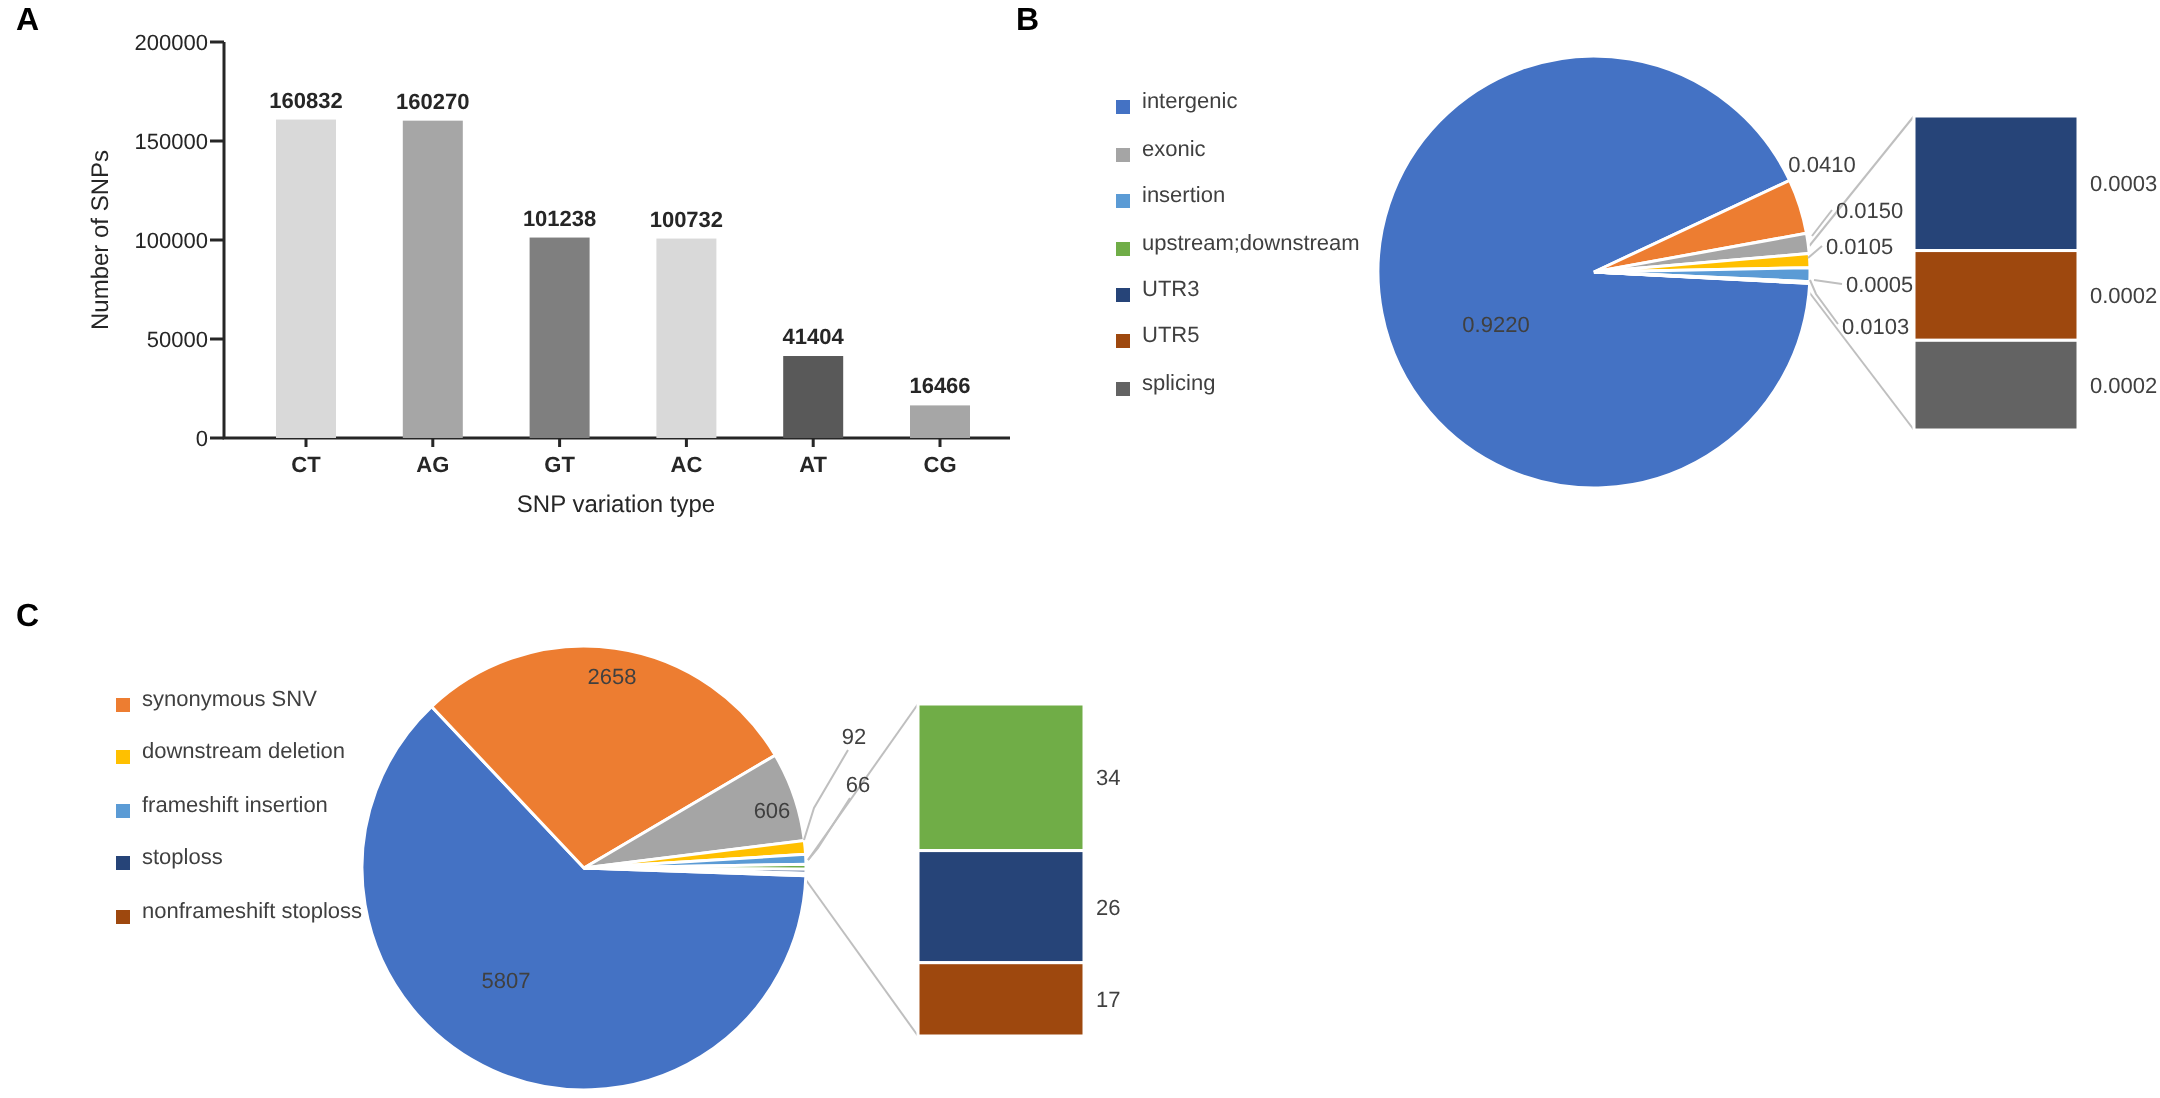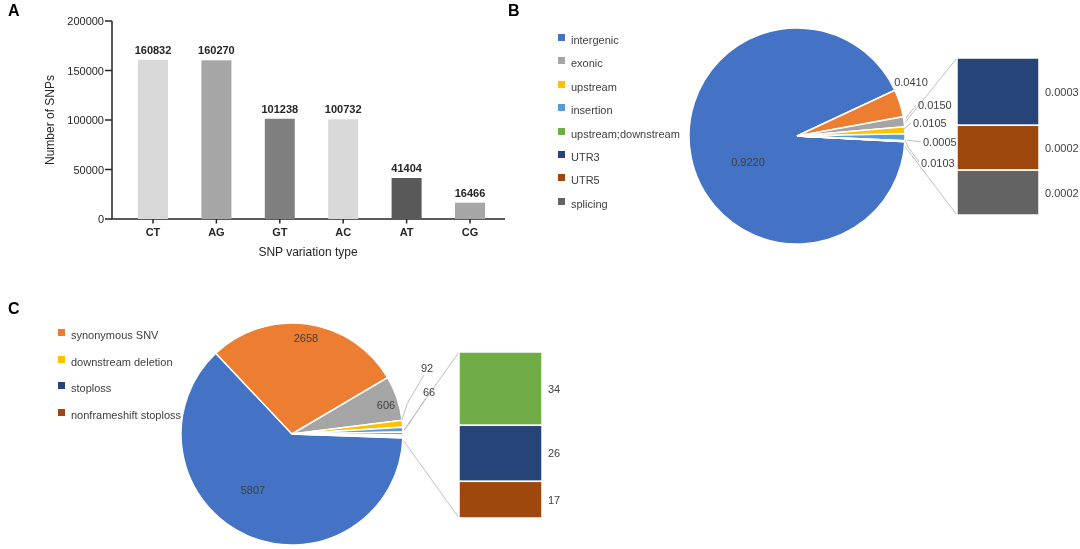--- a/index.html
+++ b/index.html
@@ -13,21 +13,21 @@
     font-family:"Liberation Sans", sans-serif;
   }
   #letterA{left:8px;top:2px;}
   #letterB{left:508px;top:2px;}
   #letterC{left:8px;top:300px;}
   .legend{position:absolute;color:#404040;font-size:11px;}
   #legendB{left:558px;top:34px;}
   #legendB .legend-item{height:23.4px;}
   #legendC{left:58px;top:329px;}
   #legendC .legend-item{height:26.6px;}
-  .legend-item{display:flex;align-items:flex-start;gap:6px;white-space:nowrap;}
+  .legend-item{display:flex;align-items:flex-end;gap:6px;white-space:nowrap;}
   .swatch{width:7px;height:7px;flex:0 0 auto;display:inline-block;}
 </style>
 </head>
 <body>
 
 <div class="figure">
   <div id="letterA" class="panel-letter">A</div>
   <div id="letterB" class="panel-letter">B</div>
   <div id="letterC" class="panel-letter">C</div>
 
@@ -128,24 +128,20 @@
   <div id="legendB" class="legend">
       <div class="legend-item">
         <span class="swatch" style="background: rgb(68, 114, 196);"></span>
         <span>intergenic</span>
       </div>
       <div class="legend-item">
         <span class="swatch" style="background: rgb(165, 165, 165);"></span>
         <span>exonic</span>
       </div>
       <div class="legend-item">
-        <span class="swatch" style="background: rgb(255, 192, 0);"></span>
-        <span>upstream</span>
-      </div>
-      <div class="legend-item">
         <span class="swatch" style="background: rgb(91, 155, 213);"></span>
         <span>insertion</span>
       </div>
       <div class="legend-item">
         <span class="swatch" style="background: rgb(112, 173, 71);"></span>
         <span>upstream;downstream</span>
       </div>
       <div class="legend-item">
         <span class="swatch" style="background: rgb(38, 68, 120);"></span>
         <span>UTR3</span>
@@ -162,20 +158,24 @@
   <div id="legendC" class="legend">
       <div class="legend-item">
         <span class="swatch" style="background: rgb(237, 125, 49);"></span>
         <span>synonymous SNV</span>
       </div>
       <div class="legend-item">
         <span class="swatch" style="background: rgb(255, 192, 0);"></span>
         <span>downstream deletion</span>
       </div>
       <div class="legend-item">
+        <span class="swatch" style="background: rgb(91, 155, 213);"></span>
+        <span>frameshift insertion</span>
+      </div>
+      <div class="legend-item">
         <span class="swatch" style="background: rgb(38, 68, 120);"></span>
         <span>stoploss</span>
       </div>
       <div class="legend-item">
         <span class="swatch" style="background: rgb(158, 72, 14);"></span>
         <span>nonframeshift stoploss</span>
       </div>
     </div>
 </div>
 

